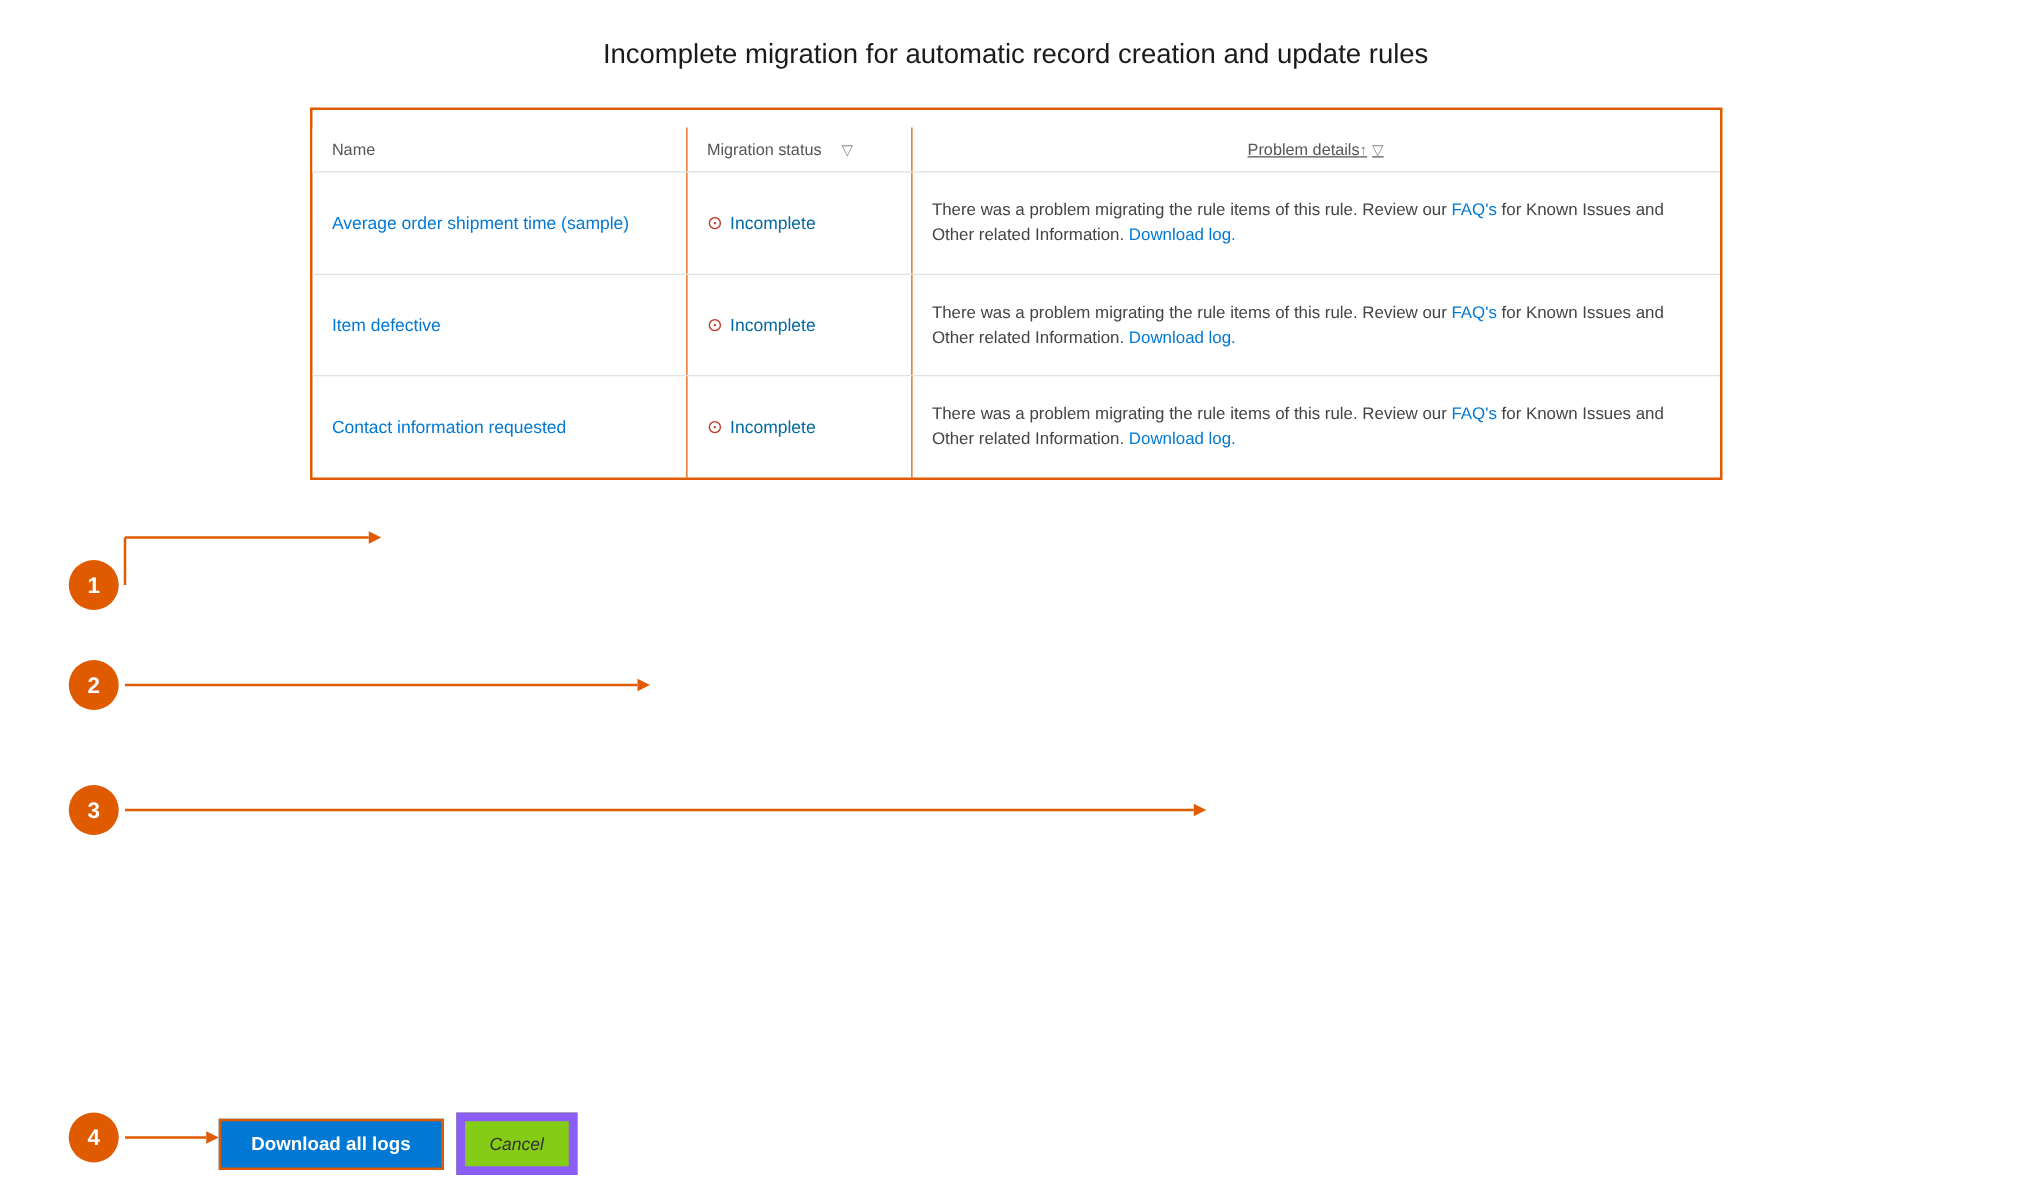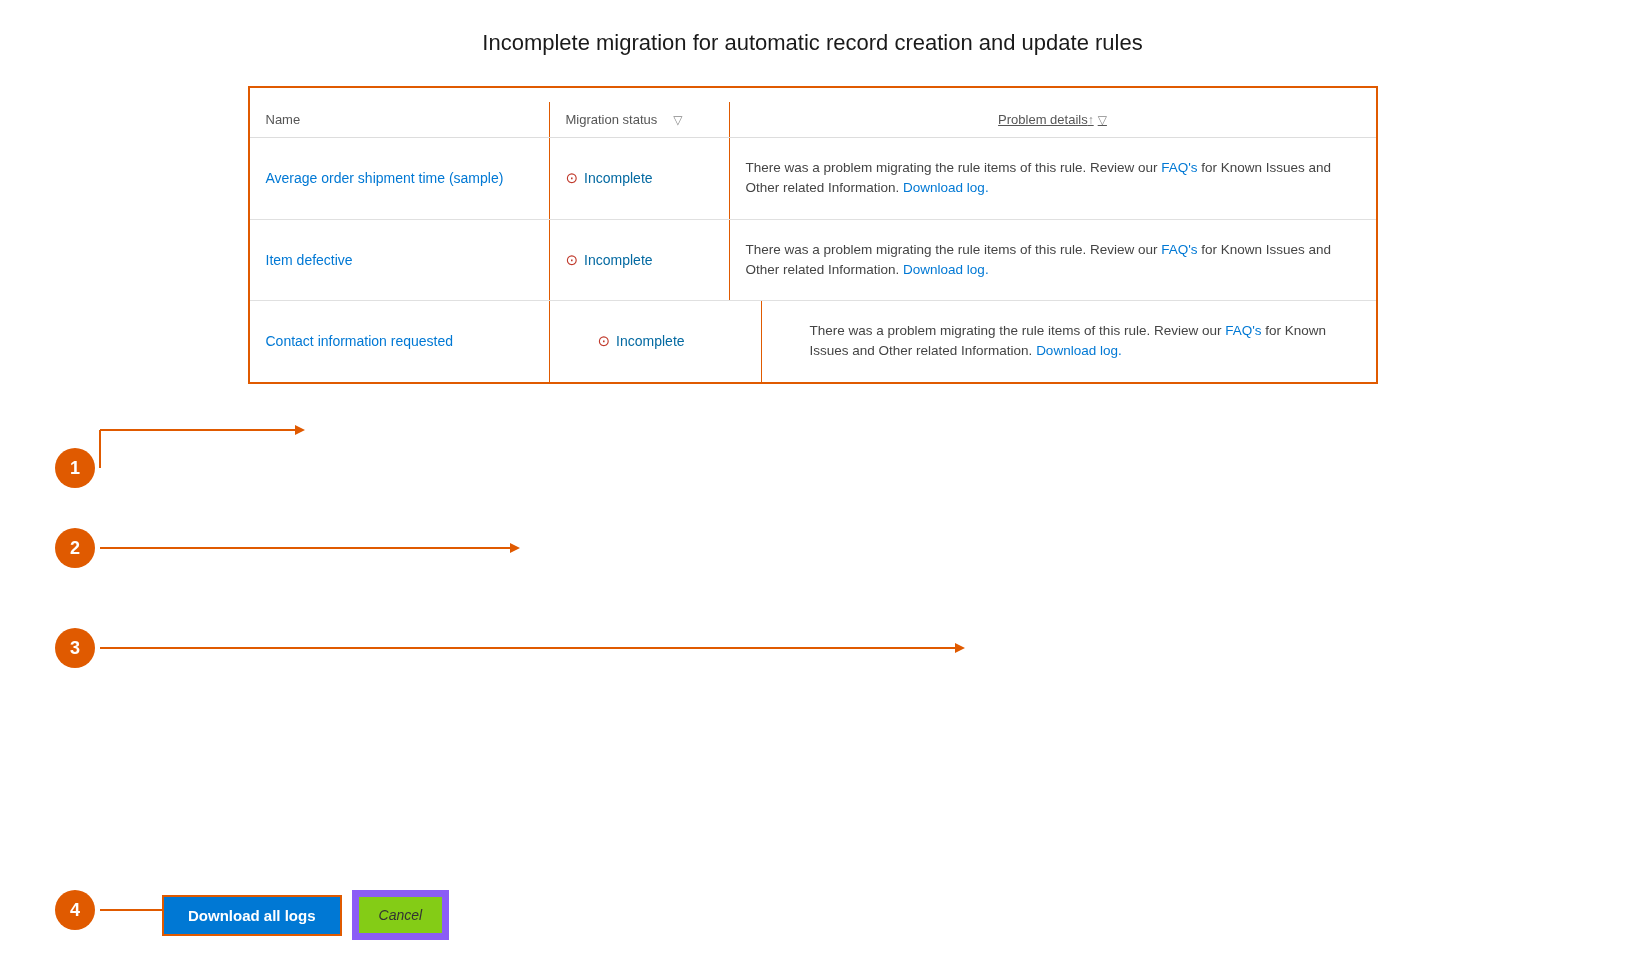--- a/index.html
+++ b/index.html
@@ -82,21 +82,20 @@
       font-size: 12px;
     }
 
     .table-row {
       display: flex;
       border-bottom: 1px solid #e0e0e0;
     }
 
     .table-row:last-child {
       border-bottom: none;
-      gap: 32px;
     }
 
     .cell-name {
       width: 300px;
       min-width: 300px;
       padding: 20px 16px;
       border-right: 1px solid #e05a00;
       display: flex;
       align-items: center;
     }
@@ -294,18 +293,18 @@
   <div class="annotation-circle" style="left:55px; top:528px;">
     <span>2</span>
   </div>
   <div class="annotation-circle" style="left:55px; top:628px;">
     <span>3</span>
   </div>
   <div class="annotation-circle" style="left:55px; top:890px;">
     <span>4</span>
   </div>
 
-  <div class="button-area" style="position:absolute; bottom:20px; left:162px;">
+  <div class="button-area" style="position:absolute; bottom:20px; left:175px;">
     <button class="btn-download">Download all logs</button>
     <button class="btn-cancel">Cancel</button>
   </div>
 
 </div>
 
 </body></html>

